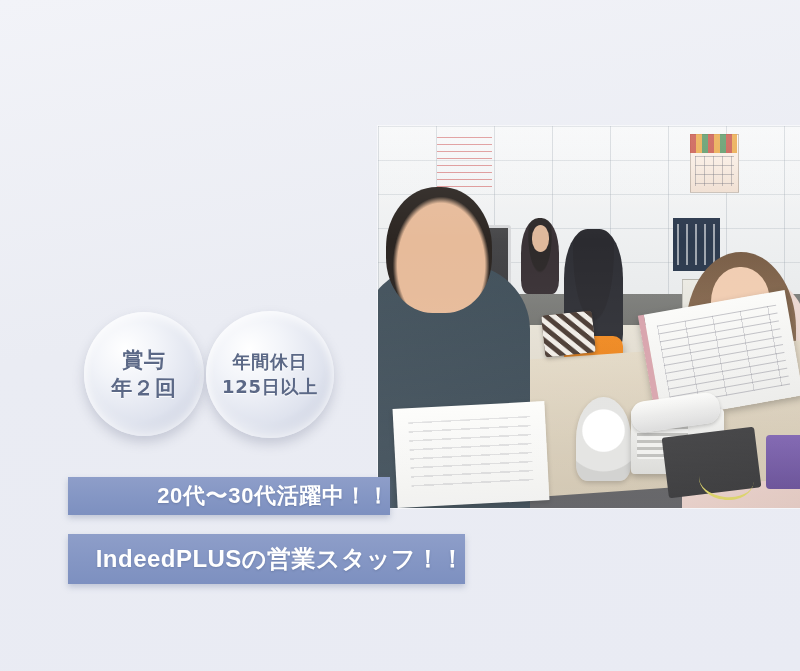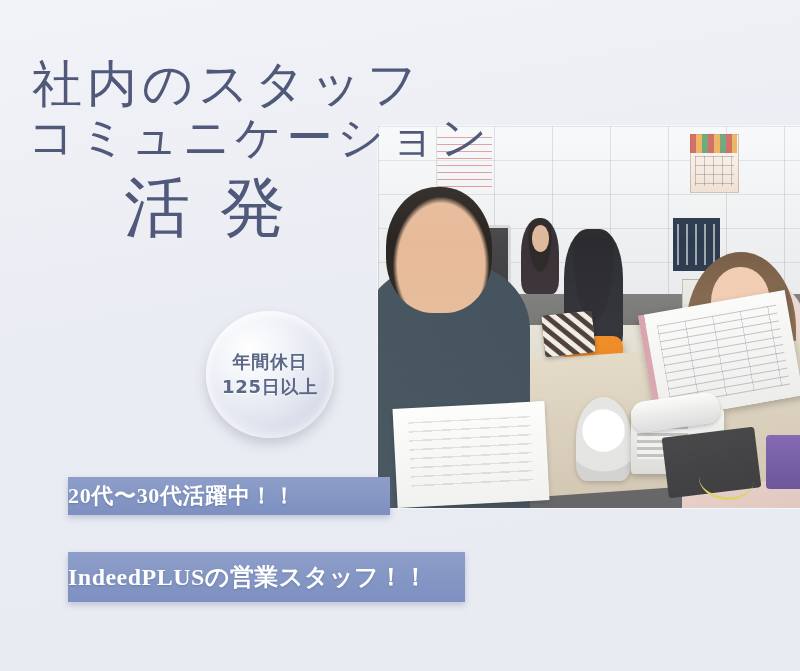--- a/index.html
+++ b/index.html
@@ -313,48 +313,43 @@
   #badge-bonus .badge-text { font-size: 21px; }
   #badge-holiday { left: 206px; top: 311px; width: 128px; height: 127px; }
   #badge-holiday .badge-text { font-size: 18px; }
 
   
   .ribbon {
     position: absolute;
     z-index: 8;
     display: flex;
     align-items: center;
-    justify-content: flex-start;
+    justify-content: flex-end;
     color: #ffffff;
-    font-family: Liberation Serif, serif;
+    font-family: Liberation Sans, sans-serif;
     font-weight: 700;
     white-space: nowrap;
     background: linear-gradient(180deg, #8e9ec9 0%, #8496c4 55%, #7d90c0 100%);
     box-shadow: 0 3px 6px rgba(110,122,158,0.35);
     text-shadow: 0 1px 2px rgba(70,85,120,0.35);
   }
   #ribbon-age {
     left: 68px; top: 477px; width: 322px; height: 38px;
     font-size: 22px; letter-spacing: 0.03em;
   }
   #ribbon-role {
     left: 68px; top: 534px; width: 397px; height: 50px;
-    font-size: 24px; letter-spacing: 0.02em; margin-top: 18px;
+    font-size: 24px; letter-spacing: 0.02em;
   }
 </style>
 </head>
 <body>
 
 <div id="poster">
 
-  <div class="headline">
-    <span class="line hl-1">社内のスタッフ</span>
-    <span class="line hl-2">コミュニケーション</span>
-    <span class="line hl-3">活 発</span>
-  </div>
 
   <div class="photo-frame">
     <div class="photo">
       <div class="ph-wall"></div>
       <div class="ph-wall-grid"></div>
       <div class="ph-redmark"></div>
       <div class="ph-calendar"></div>
       <div class="ph-calendar-top"></div>
       <div class="ph-floor"></div>
       <div class="ph-board-dark"></div>
@@ -381,20 +376,24 @@
       <div class="ph-fan"></div>
       <div class="ph-phone"></div>
       <div class="ph-handset"></div>
       <div class="ph-darkmat"></div>
       <div class="ph-cable"></div>
       <div class="ph-purple"></div>
       <div class="ph-haze"></div>
     </div>
   </div>
 
+  <div class="badge" id="badge-bonus">
+    <span class="badge-text">賞与
+年２回</span>
+  </div>
   <div class="badge" id="badge-holiday">
     <span class="badge-text">年間休日
 125日以上</span>
   </div>
 
   <div class="ribbon" id="ribbon-age">
     <span>20代〜30代活躍中！！</span>
   </div>
   <div class="ribbon" id="ribbon-role">
     <span>IndeedPLUSの営業スタッフ！！</span>

